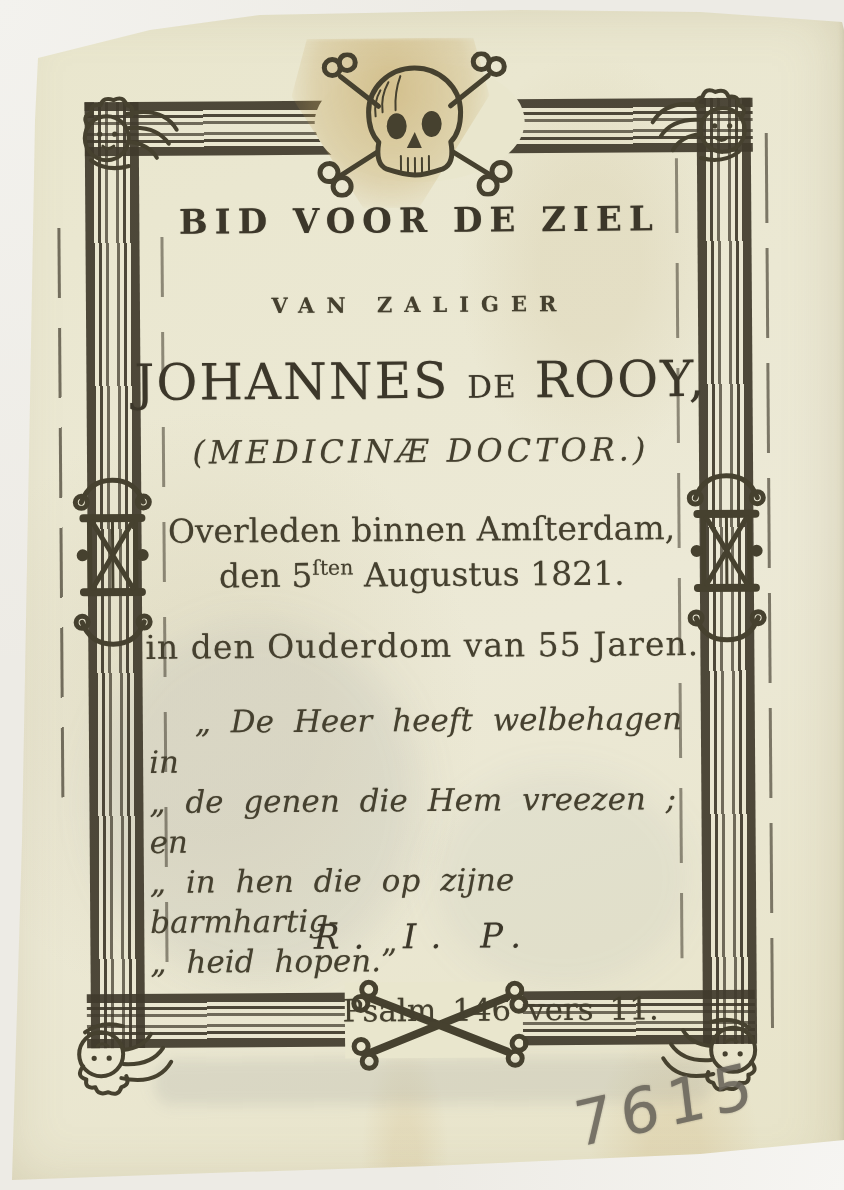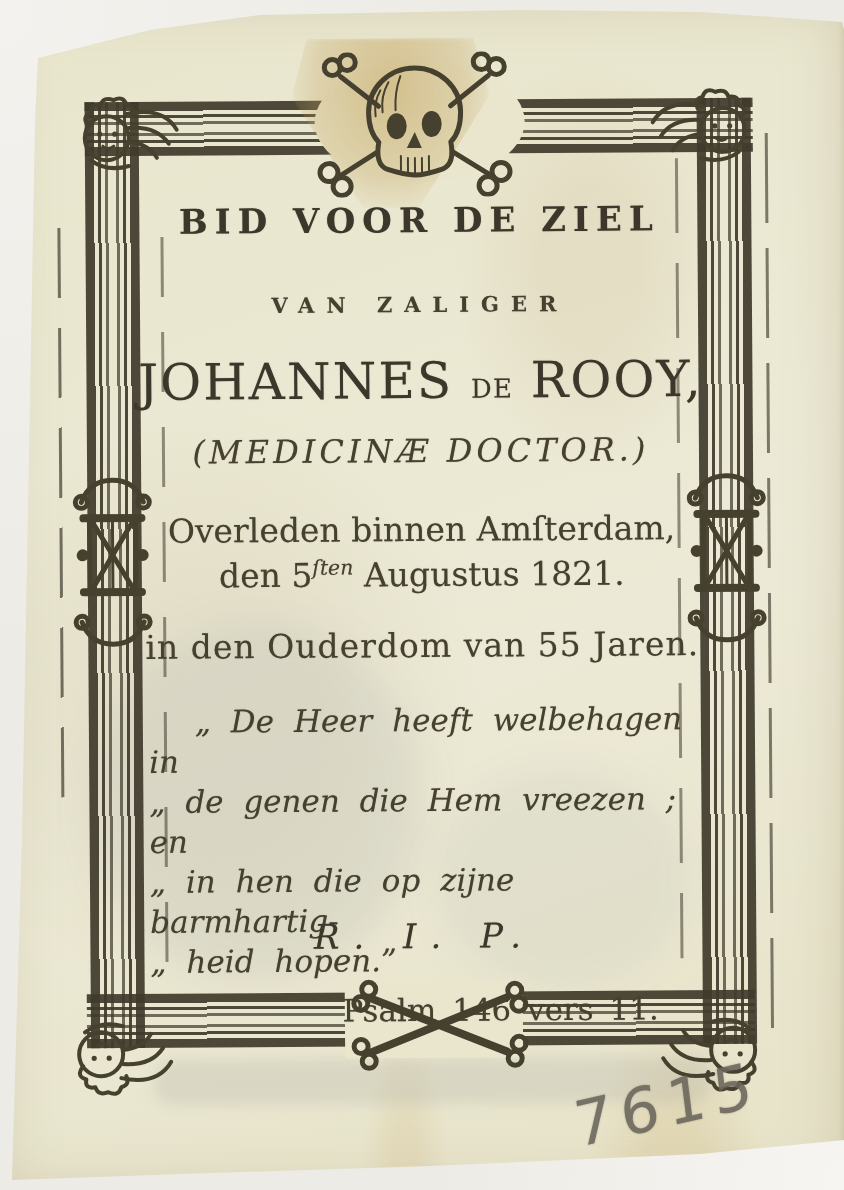--- a/index.html
+++ b/index.html
@@ -61,25 +61,25 @@
     background:radial-gradient(ellipse at 50% 30%, rgba(193,160,88,.55) 0%, rgba(193,160,88,.28) 55%, transparent 78%);
     clip-path:polygon(8% 0,92% 0,100% 34%,64% 100%,36% 100%,0 34%);
     filter:blur(2px);
   }
   .orn{position:absolute;z-index:5;}
   .txt{position:absolute;left:0;right:0;text-align:center;color:var(--ink);z-index:6;
        text-shadow:0 0 1px rgba(69,64,47,.45);}
   .t-header{top:200px;font-size:34px;font-weight:bold;letter-spacing:7px;color:var(--ink-strong);}
   .t-sub{top:292px;font-size:21px;font-weight:bold;letter-spacing:12px;}
   .t-name{top:352px;font-size:50px;color:var(--ink-strong);letter-spacing:2px;}
-  .t-name .particle{font-size:26px;letter-spacing:1px;}
+  .t-name .particle{font-size:31px;letter-spacing:1px;}
   .t-title{top:432px;font-size:32px;font-style:italic;letter-spacing:4px;}
   .t-place{top:510px;font-size:33px;}
   .t-date{top:555px;font-size:33px;}
-  .t-date .sup{font-size:0.62em;vertical-align:super;letter-spacing:0;font-style:italic;}
+  .t-date .sup{font-size:0.62em;vertical-align:super;letter-spacing:0;}
   .t-age{top:626px;font-size:33px;letter-spacing:1px;}
   .quote{position:absolute;left:148px;width:548px;top:700px;z-index:6;color:var(--ink);
          font-style:italic;font-size:31px;line-height:40px;word-spacing:10px;
          text-shadow:0 0 1px rgba(69,64,47,.45);}
   .quote .q1{text-indent:46px;}
   .quote .src{font-style:normal;text-align:right;padding-right:40px;margin-top:10px;word-spacing:6px;}
   .t-rip{top:916px;font-size:34px;font-style:italic;letter-spacing:14px;color:var(--ink-strong);}
   .handnum{
     position:absolute;left:572px;top:1068px;z-index:7;
     font-family:"DejaVu Sans","Liberation Sans",sans-serif;

